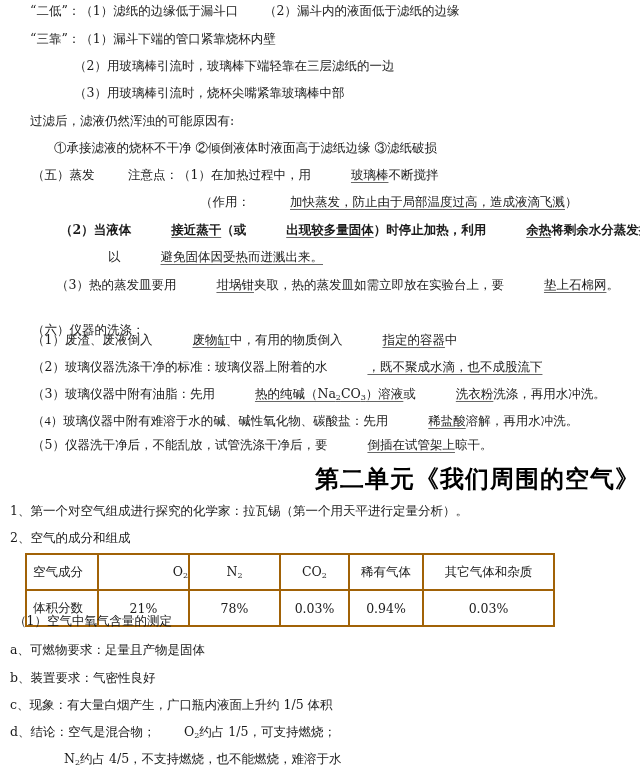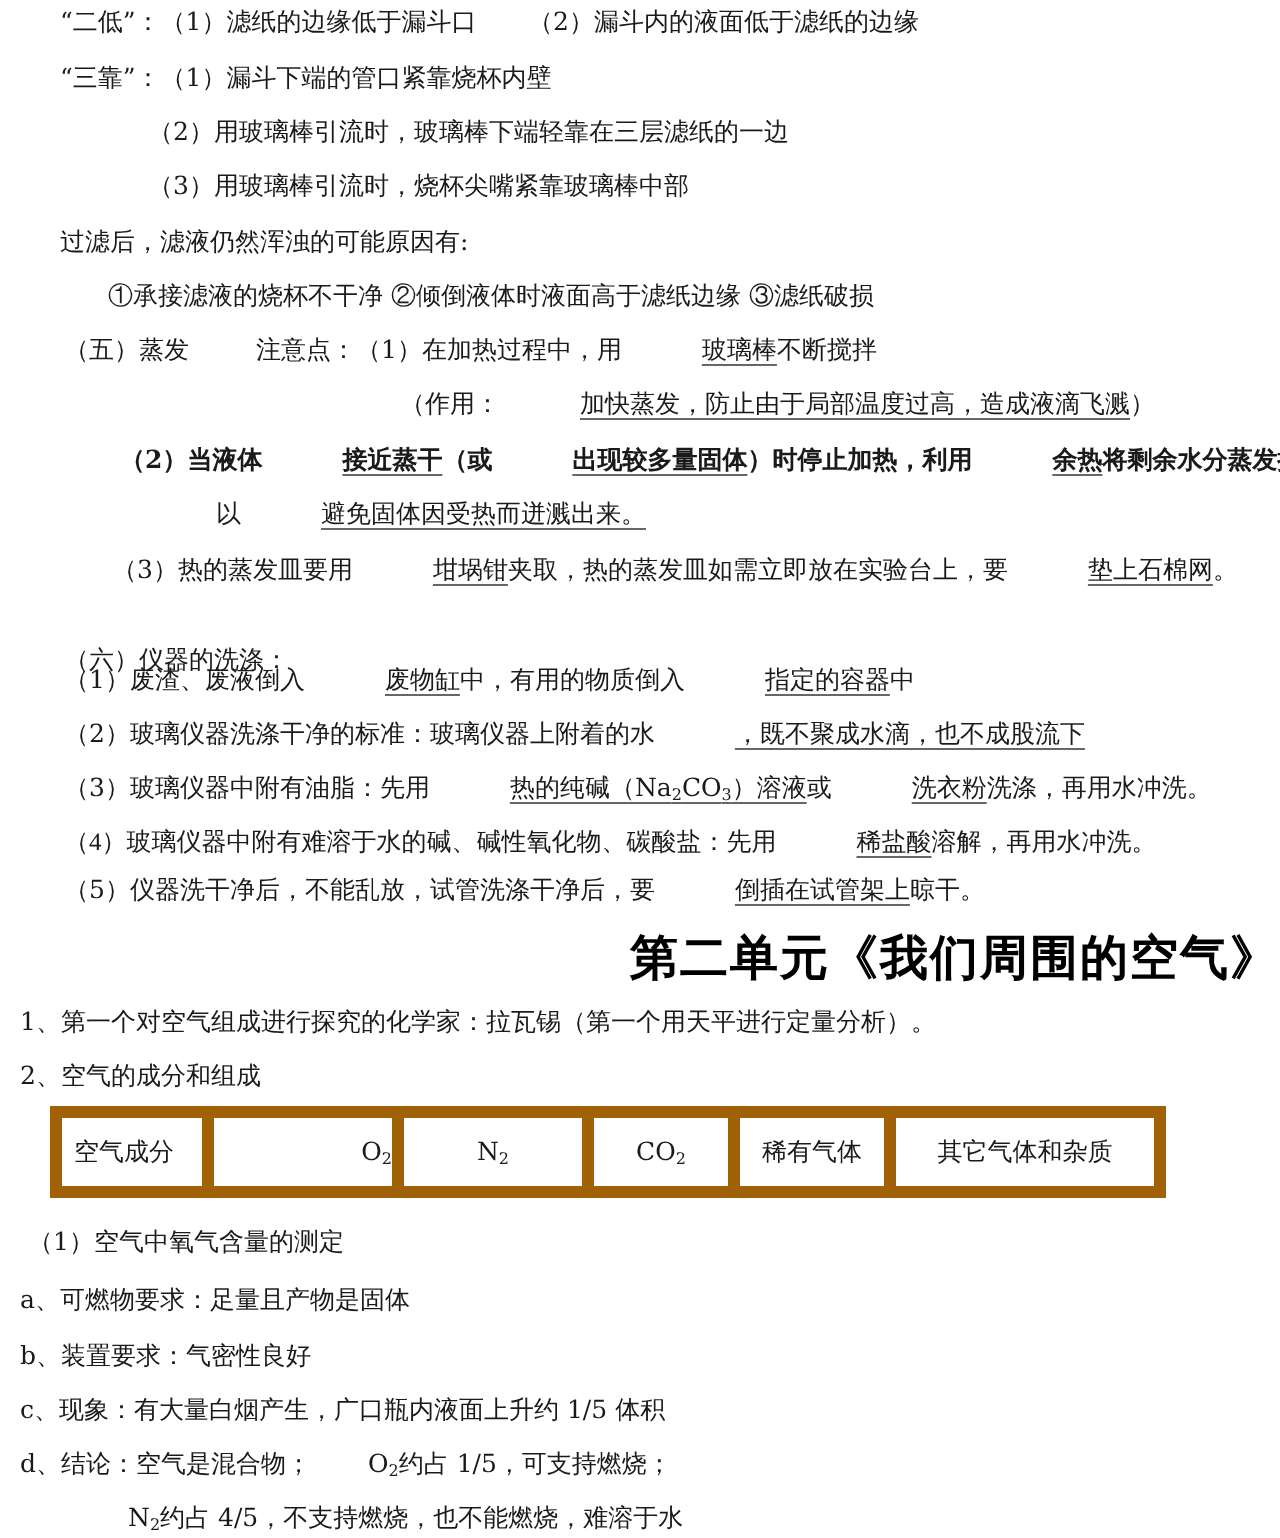--- a/index.html
+++ b/index.html
@@ -4,21 +4,21 @@
 <style>
   html, body { margin:0; padding:0; background:#ffffff; }
   body { width:640px; height:769px; position:relative; overflow:hidden;
          font-family:"DejaVu Serif","Liberation Serif",serif; color:#1a1a1a; font-size:12.5px; }
   .line { position:absolute; white-space:nowrap; line-height:16px; }
   .u { text-decoration:underline; text-decoration-color:#666; text-underline-offset:3px;padding-left:40px; }
   .title { position:absolute; left:0; width:640px; top:462px; text-align:right;
            font-family:"DejaVu Sans","Liberation Sans",sans-serif; font-weight:bold; font-size:24px;
            letter-spacing:1px; color:#000; line-height:34px; }
   table.comp { position:absolute; left:25px; top:553px; border-collapse:collapse; }
-  table.comp td { border:6px solid #a16207; height:34px; padding:0; text-align:center; font-size:12.5px; }
+  table.comp td { border:2px solid #a16207; height:34px; padding:0; text-align:center; font-size:12.5px; }
   table.comp td.hdr { text-align:left; padding-left:6px; }
   sub { font-size:8px; vertical-align:-2px; }
 </style>
 </head>
 <body>
 
 <div class="line" style="left:30px; top:3px;">
   <span>“二低”：</span><span>（1）滤纸的边缘低于漏斗口</span>
 </div>
 <div class="line" style="left:264px; top:3px;text-align:center;">（2）漏斗内的液面低于滤纸的边缘</div>
@@ -74,20 +74,28 @@
 <table class="comp">
   <tbody>
       <tr>
     <td class="hdr" style="width:64px;">空气成分</td>
     <td style="width:89px;text-align:right;"><span>O</span><sub>2</sub></td>
     <td style="width:89px;"><span>N</span><sub>2</sub></td>
     <td style="width:67px;"><span>CO</span><sub>2</sub></td>
     <td style="width:72px;">稀有气体</td>
     <td style="width:129px;">其它气体和杂质</td>
   </tr>
+  <tr>
+    <td class="hdr">体积分数</td>
+    <td>21%</td>
+    <td>78%</td>
+    <td>0.03%</td>
+    <td>0.94%</td>
+    <td>0.03%</td>
+  </tr>
 </tbody>
   </table>
 
 <div class="line" style="left:14px; top:613px;">（1）空气中氧气含量的测定</div>
 <div class="line" style="left:10px; top:642px;">a、可燃物要求：足量且产物是固体</div>
 <div class="line" style="left:10px; top:670px;">b、装置要求：气密性良好</div>
 <div class="line" style="left:10px; top:697px;">c、现象：有大量白烟产生，广口瓶内液面上升约 1/5 体积</div>
 <div class="line" style="left:10px; top:724px;text-align:center;">d、结论：空气是混合物；</div>
 <div class="line" style="left:184px; top:724px;">
   <span>O</span><sub>2</sub><span>约占 1/5，可支持燃烧；</span>

